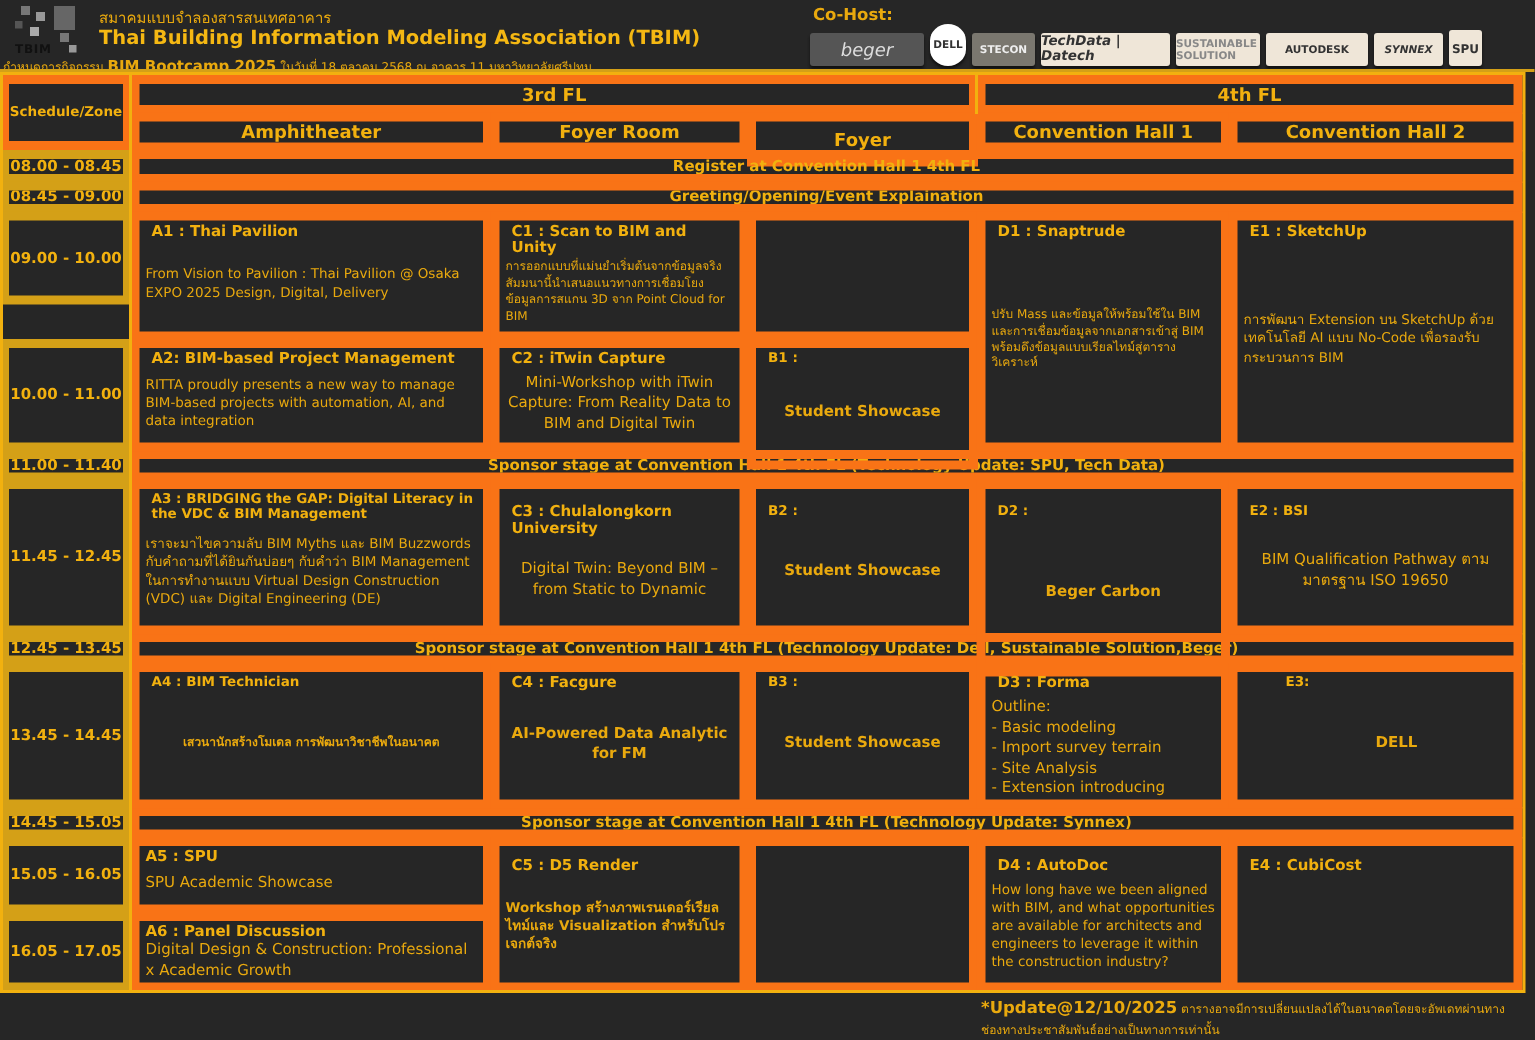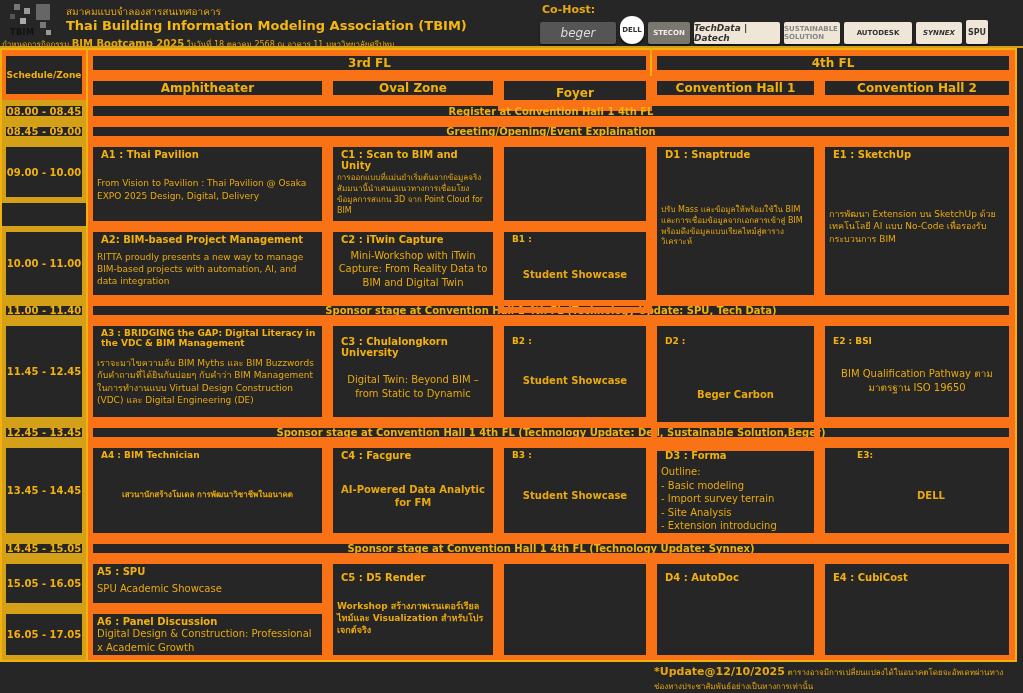--- a/index.html
+++ b/index.html
@@ -72,21 +72,21 @@
   <div class="logo spu">SPU</div>
 </div>
 <div class="abs topline"></div>
 
 <div>
 
   <div class="cell hdr" style="left:0;top:50px;width:88px;height:50px;font-size:9px;">Schedule/Zone</div>
   <div class="cell hdr" style="left:87px;top:50px;width:565px;height:26px;">3rd FL</div>
   <div class="cell hdr" style="left:651px;top:50px;width:364px;height:26px;">4th FL</div>
   <div class="cell hdr" style="left:87px;top:75px;width:241px;height:26px;">Amphitheater</div>
-  <div class="cell hdr" style="left:327px;top:75px;width:172px;height:26px;">Oval Zone</div>
+  <div class="cell hdr" style="left:327px;top:75px;width:172px;height:26px;">Foyer Room</div>
   <div class="cell hdr" style="left:498px;top:75px;width:154px;height:36px;">Foyer</div>
   <div class="cell hdr" style="left:651px;top:75px;width:169px;height:26px;">Convention Hall 1</div>
   <div class="cell hdr" style="left:819px;top:75px;width:196px;height:26px;">Convention Hall 2</div>
 
   <div class="cell time" style="left:0;top:100px;width:88px;height:22px;">08.00 - 08.45</div>
   <div class="cell time" style="left:0;top:121px;width:88px;height:21px;">08.45 - 09.00</div>
   <div class="cell time" style="left:0;top:141px;width:88px;height:62px;">09.00 - 10.00</div>
   <div class="cell time" style="left:0;top:226px;width:88px;height:75px;">10.00 - 11.00</div>
   <div class="cell time" style="left:0;top:300px;width:88px;height:21px;">11.00 - 11.40</div>
   <div class="cell time" style="left:0;top:320px;width:88px;height:103px;">11.45 - 12.45</div>
@@ -174,20 +174,21 @@
   <div class="cell session" style="left:651px;top:442px;width:169px;height:97px;">
     <div class="s-title">D3 : Forma</div>
     <div class="s-body left top" style="white-space:pre-line;font-size:10px;">Outline:
 - Basic modeling
 - Import survey terrain
 - Site Analysis
 - Extension introducing</div>
   </div>
   <div class="cell session" style="left:651px;top:558px;width:169px;height:103px;">
     <div class="s-title" style="margin-top:6px;">D4 : AutoDoc</div>
+    <div class="s-body left" style="font-size:9px;">How long have we been aligned with BIM, and what opportunities are available for architects and engineers to leverage it within the construction industry?</div>
   </div>
 
   <div class="cell session" style="left:819px;top:141px;width:196px;height:160px;">
     <div class="s-title">E1 : SketchUp</div>
     <div class="s-body left" style="font-size:9px;">การพัฒนา Extension บน SketchUp ด้วยเทคโนโลยี AI แบบ No-Code เพื่อรองรับกระบวนการ BIM</div>
   </div>
   <div class="cell session" style="left:819px;top:320px;width:196px;height:103px;">
     <div class="s-title" style="font-size:9px;margin-top:8px;">E2 : BSI</div>
     <div class="s-body center" style="font-weight:normal;">BIM Qualification Pathway ตามมาตรฐาน ISO 19650</div>
   </div>

